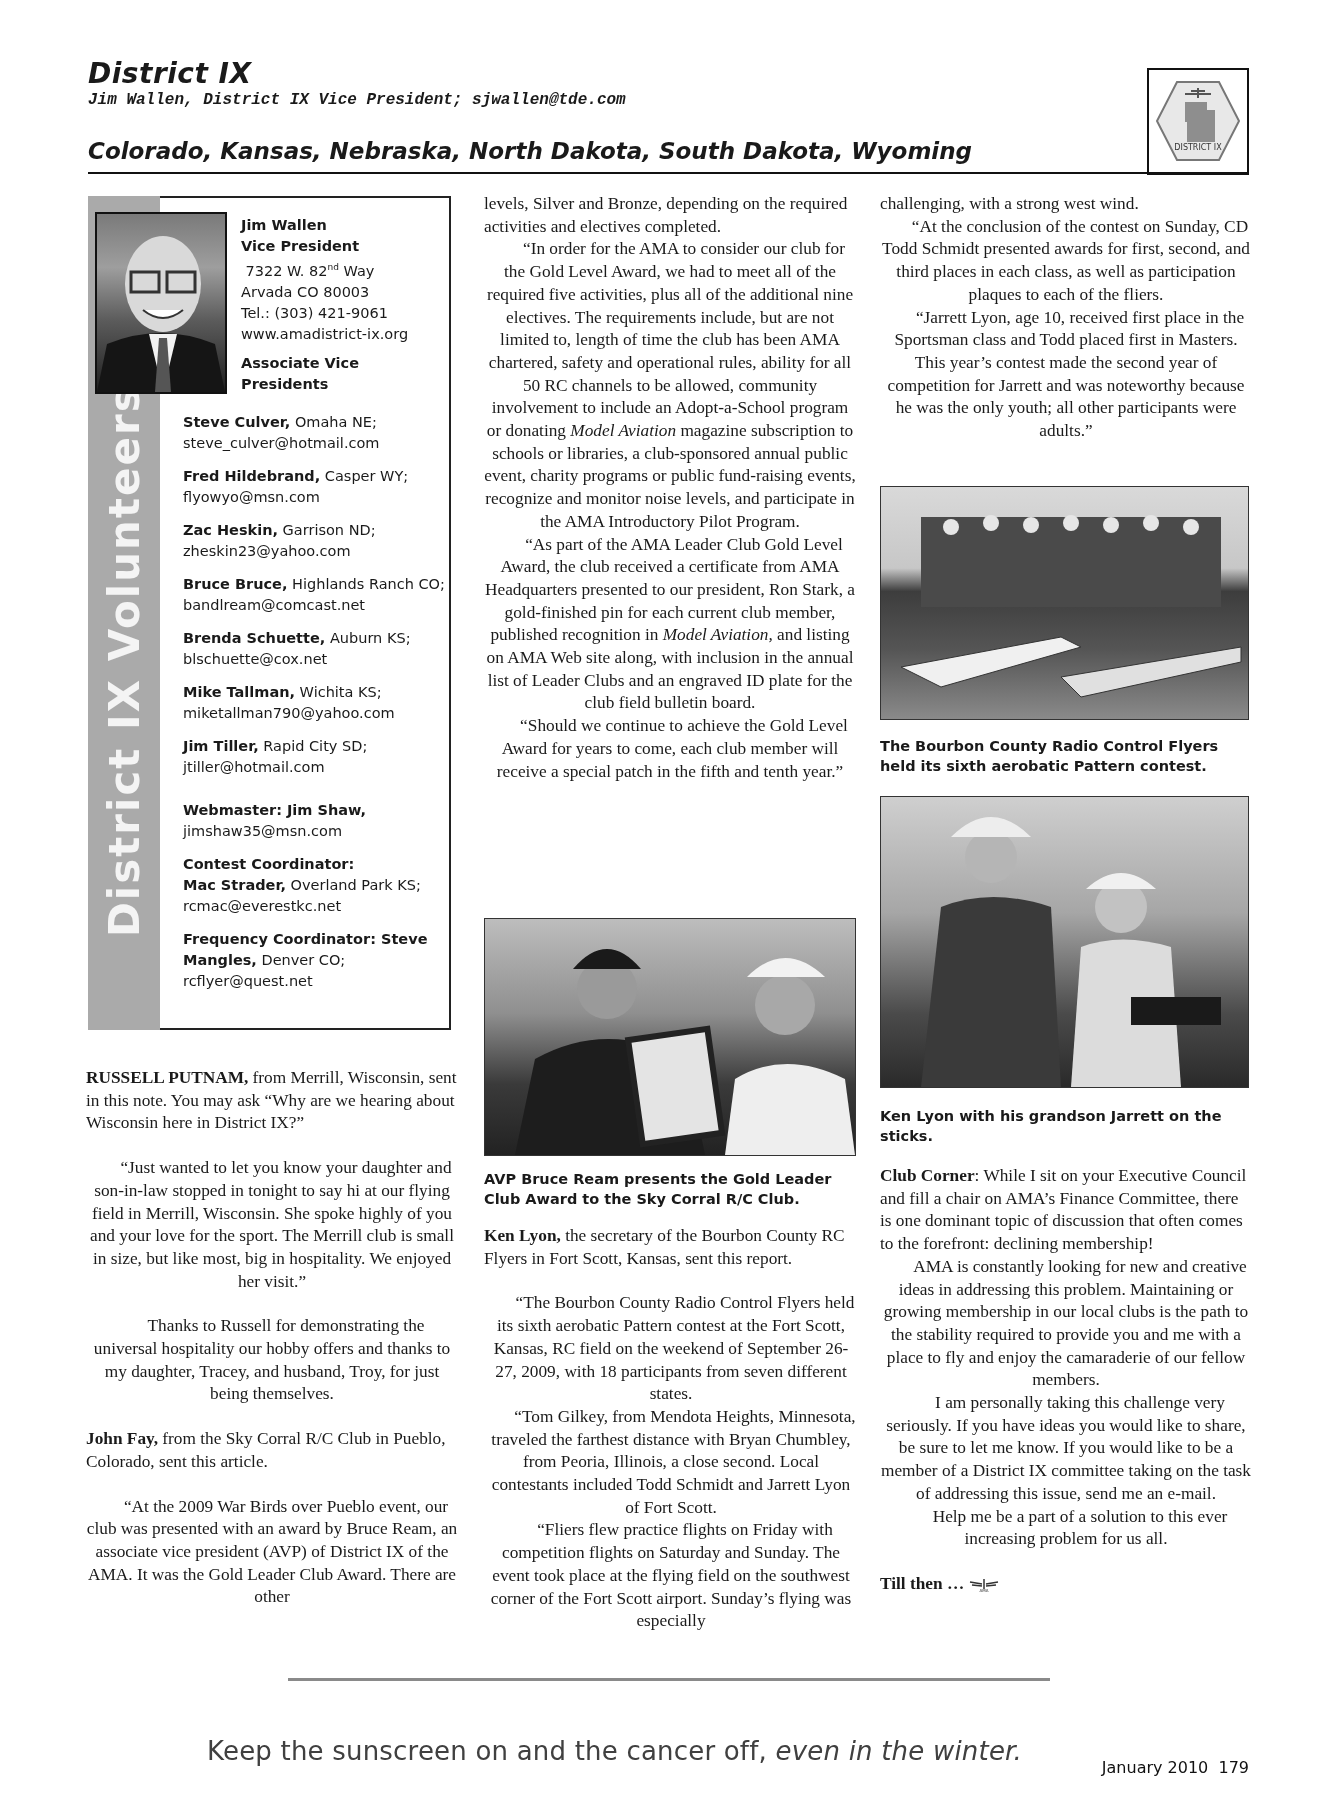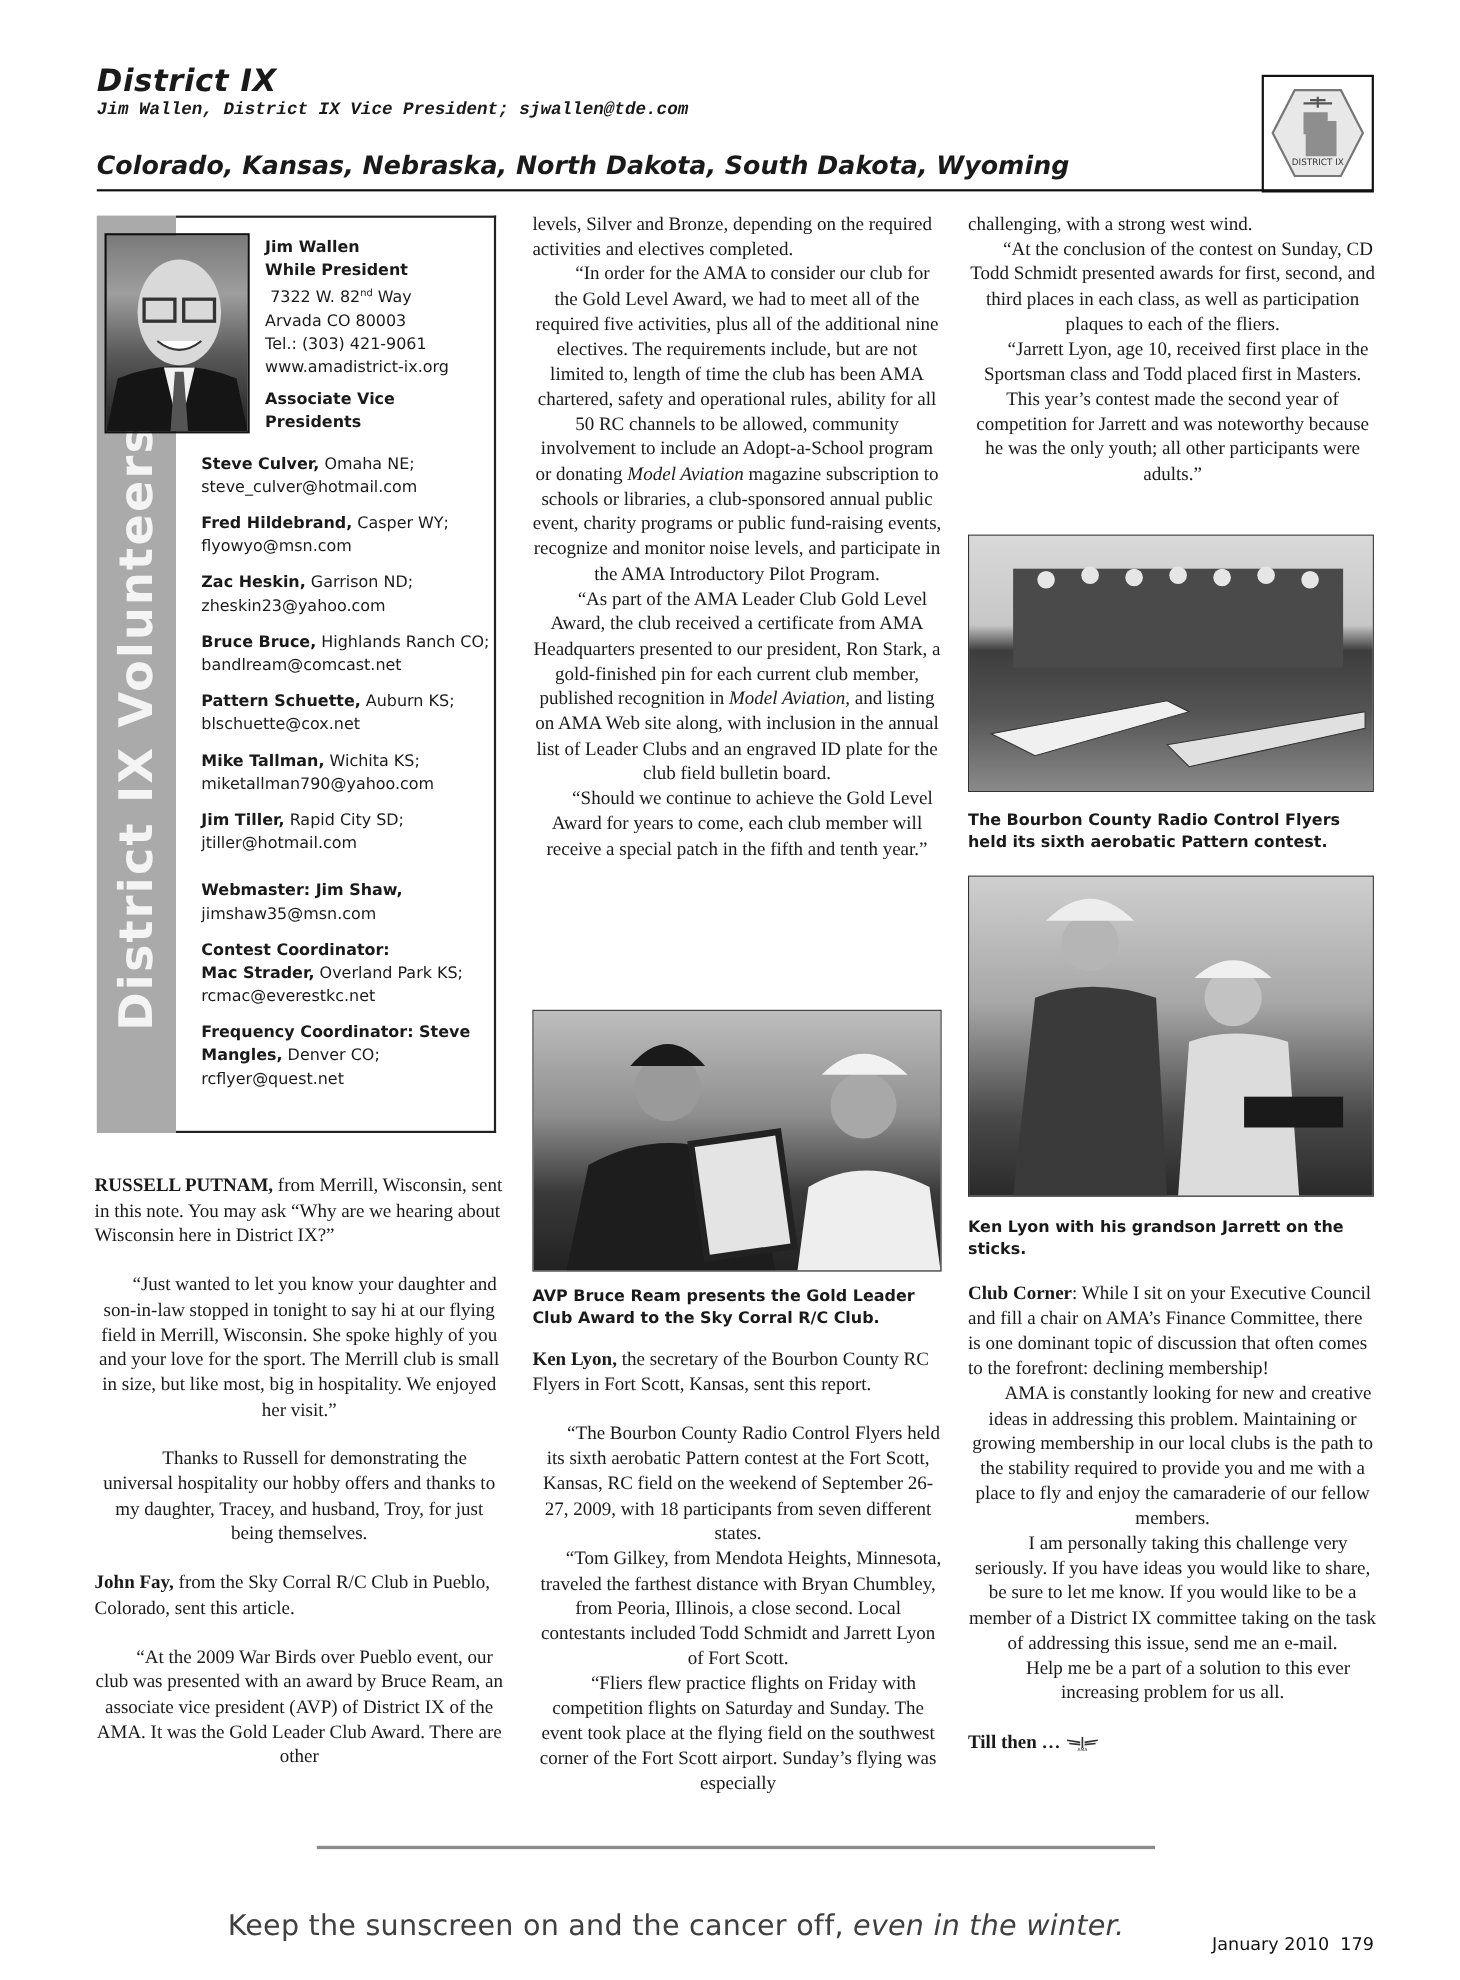--- a/index.html
+++ b/index.html
@@ -75,35 +75,35 @@
     <rect x="70" y="58" width="28" height="20" fill="none" stroke="#333" stroke-width="3"></rect>
     <path d="M46 96 Q66 112 86 96" fill="#fff" stroke="#333" stroke-width="2"></path>
     <path d="M0 178 L10 130 Q64 108 118 130 L128 178 Z" fill="#151515"></path>
     <path d="M52 120 L66 178 L80 120 Z" fill="#f2f2f2"></path>
     <path d="M62 124 L70 124 L74 178 L58 178 Z" fill="#555"></path>
   </svg>
 </div>
 
 <div class="contact">
   <div class="b">Jim Wallen</div>
-  <div class="b">While President</div>
+  <div class="b">Vice President</div>
   <div>&nbsp;<span>7322 W. 82</span><sup style="font-size:9px">nd</sup><span> Way</span></div>
   <div>Arvada CO 80003</div>
   <div>Tel.: (303) 421-9061</div>
   <div>www.amadistrict-ix.org</div>
   <div class="b" style="margin-top:8px">Associate Vice</div>
   <div class="b">Presidents</div>
 </div>
 
 <div class="avp-list">
   <div class="avp-item"><span class="b">Steve Culver,</span><span> Omaha NE;</span><br><span>steve_culver@hotmail.com</span></div>
   <div class="avp-item"><span class="b">Fred Hildebrand,</span><span> Casper WY;</span><br><span>flyowyo@msn.com</span></div>
   <div class="avp-item"><span class="b">Zac Heskin,</span><span> Garrison ND;</span><br><span>zheskin23@yahoo.com</span></div>
   <div class="avp-item"><span class="b">Bruce Bruce,</span><span> Highlands Ranch CO;</span><br><span>bandlream@comcast.net</span></div>
-  <div class="avp-item"><span class="b">Pattern Schuette,</span><span> Auburn KS;</span><br><span>blschuette@cox.net</span></div>
+  <div class="avp-item"><span class="b">Brenda Schuette,</span><span> Auburn KS;</span><br><span>blschuette@cox.net</span></div>
   <div class="avp-item"><span class="b">Mike Tallman,</span><span> Wichita KS;</span><br><span>miketallman790@yahoo.com</span></div>
   <div class="avp-item"><span class="b">Jim Tiller,</span><span> Rapid City SD;</span><br><span>jtiller@hotmail.com</span></div>
 
   <div class="avp-item" style="margin-top:22px"><span class="b">Webmaster: Jim Shaw,</span><br><span>jimshaw35@msn.com</span></div>
   <div class="avp-item"><span class="b">Contest Coordinator:</span><br><span class="b">Mac Strader,</span><span> Overland Park KS;</span><br><span>rcmac@everestkc.net</span></div>
   <div class="avp-item"><span class="b">Frequency Coordinator: Steve Mangles,</span><span> Denver CO;</span><br><span>rcflyer@quest.net</span></div>
 </div>
 
 <div class="col" style="left:86px; top:1067px; width:372px;">
   <p><span class="b">RUSSELL PUTNAM,</span><span> from Merrill, Wisconsin, sent in this note. You may ask “Why are we hearing about Wisconsin here in District IX?”</span></p>

